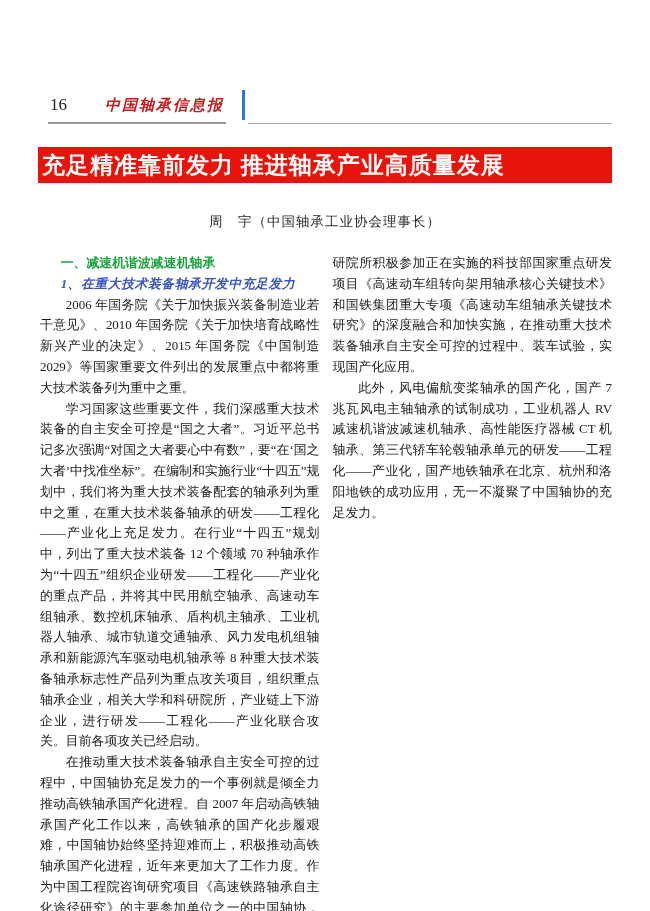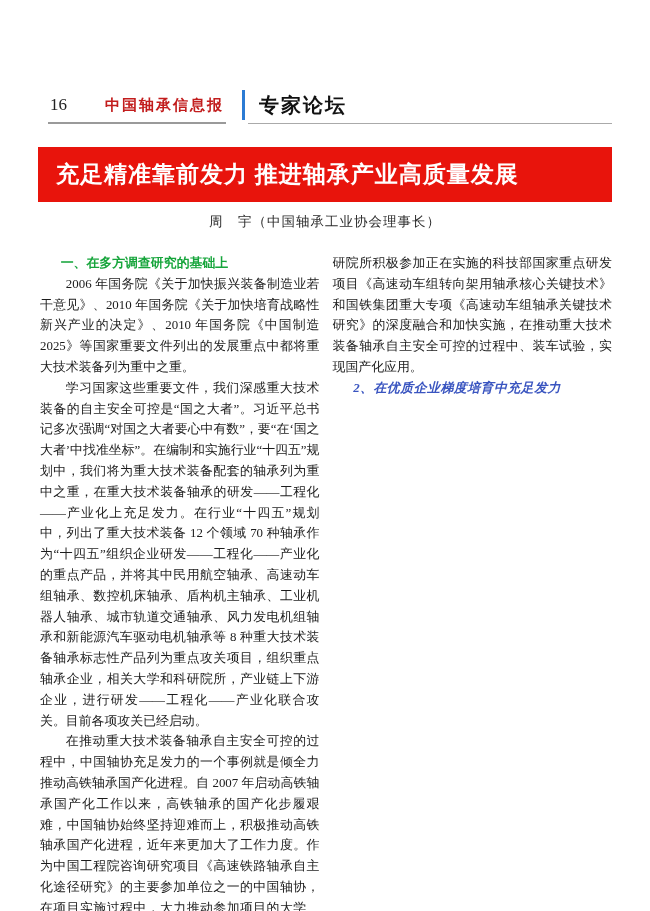--- a/index.html
+++ b/index.html
@@ -13,33 +13,33 @@
     margin-top:48px;
   }
   
   .hdr{
     position:absolute;left:38px;right:38px;top:40px;height:34px;
     display:flex;align-items:center;
   }
   .hdr .pagenum{font-size:17px;color:#222;margin-left:12px;}
   .hdr .masthead{
     margin-left:38px;
-    color:#c21d1d;font-weight:bold;
+    color:#c21d1d;font-weight:bold;font-style:italic;
     font-size:15px;letter-spacing:2px;
   }
   .hdr .vbar{width:3px;height:30px;background:#2b7bd4;margin:0 14px 0 18px;}
   .hdr .section{font-size:20px;font-weight:bold;color:#111;letter-spacing:2px;}
   .hdr-line-left{position:absolute;left:48px;top:74px;width:178px;height:2px;background:#9a9a9a;}
   .hdr-line-right{position:absolute;left:248px;right:38px;top:75px;height:1px;background:#aaaaaa;}
   
   .banner{
-    position:absolute;left:38px;right:38px;top:99px;height:55px;
+    position:absolute;left:38px;right:38px;top:99px;height:36px;
     background:#e8140c;
     display:flex;align-items:center;
-    padding-left:18px;box-sizing:border-box;
+    padding-left:4px;box-sizing:border-box;
   }
   .banner h1{
     margin:0;color:#ffffff;font-size:23px;font-weight:bold;letter-spacing:1px;
     font-family:"Liberation Serif","DejaVu Serif",serif;
   }
   
   .byline{
     position:absolute;left:0;right:0;top:165px;
     text-align:center;font-size:13.5px;color:#2b2b2b;letter-spacing:1px;
   }
@@ -57,37 +57,37 @@
 </style>
 </head>
 <body>
 
 <div class="page">
 
   <div class="hdr">
     <span class="pagenum">16</span>
     <span class="masthead">中国轴承信息报</span>
     <span class="vbar"></span>
-    <span class="section">专家论坛</span>
   </div>
   <div class="hdr-line-left"></div>
   <div class="hdr-line-right"></div>
 
   <div class="banner">
     <h1>充足精准靠前发力  推进轴承产业高质量发展</h1>
   </div>
 
   <div class="byline">周　宇（中国轴承工业协会理事长）</div>
 
   <div class="cols">
     <div class="col" id="col-left">
-        <p class="h-green">一、在多方调查研究的基础上</p>
-        <p class="p">2006 年国务院《关于加快振兴装备制造业若干意见》、2010 年国务院《关于加快培育战略性新兴产业的决定》、2010 年国务院《中国制造 2025》等国家重要文件列出的发展重点中都将重大技术装备列为重中之重。</p>
+        <p class="h-green">一、减速机谐波减速机轴承</p>
+        <p class="h-blue">1、在重大技术装备轴承开发中充足发力</p>
+        <p class="p">2006 年国务院《关于加快振兴装备制造业若干意见》、2010 年国务院《关于加快培育战略性新兴产业的决定》、2015 年国务院《中国制造 2029》等国家重要文件列出的发展重点中都将重大技术装备列为重中之重。</p>
         <p class="p">学习国家这些重要文件，我们深感重大技术装备的自主安全可控是“国之大者”。习近平总书记多次强调“对国之大者要心中有数”，要“在‘国之大者’中找准坐标”。在编制和实施行业“十四五”规划中，我们将为重大技术装备配套的轴承列为重中之重，在重大技术装备轴承的研发——工程化——产业化上充足发力。在行业“十四五”规划中，列出了重大技术装备 12 个领域 70 种轴承作为“十四五”组织企业研发——工程化——产业化的重点产品，并将其中民用航空轴承、高速动车组轴承、数控机床轴承、盾构机主轴承、工业机器人轴承、城市轨道交通轴承、风力发电机组轴承和新能源汽车驱动电机轴承等 8 种重大技术装备轴承标志性产品列为重点攻关项目，组织重点轴承企业，相关大学和科研院所，产业链上下游企业，进行研发——工程化——产业化联合攻关。目前各项攻关已经启动。</p>
         <p class="p">在推动重大技术装备轴承自主安全可控的过程中，中国轴协充足发力的一个事例就是倾全力推动高铁轴承国产化进程。自 2007 年启动高铁轴承国产化工作以来，高铁轴承的国产化步履艰难，中国轴协始终坚持迎难而上，积极推动高铁轴承国产化进程，近年来更加大了工作力度。作为中国工程院咨询研究项目《高速铁路轴承自主化途径研究》的主要参加单位之一的中国轴协，在项目实施过程中，大力推动参加项目的大学、科研院所和企业，对自 2007 年以来，国家发改委、科技部、工信部、财政部和国铁集团组织实施的 13 项政策支持项目的研发、工程化的碎片化成果进行系统集成，充分运用。同时，在多方调查研究的基础上，通过工信部向关注高铁轴承国产化工作的国家领导人提出建立高铁轴承自主化的激励、约束和风险化解机制的积极建议。现在，我们正倾全力推动企业、科</p>
       </div>
     <div class="col" id="col-right">
         <p class="p-cont">研院所积极参加正在实施的科技部国家重点研发项目《高速动车组转向架用轴承核心关键技术》和国铁集团重大专项《高速动车组轴承关键技术研究》的深度融合和加快实施，在推动重大技术装备轴承自主安全可控的过程中、装车试验，实现国产化应用。</p>
-        <p class="h-blue">2、在优质企业梯度培育中充足发力</p>
+        <p class="p">此外，风电偏航变桨轴承的国产化，国产 7 兆瓦风电主轴轴承的试制成功，工业机器人 RV 减速机谐波减速机轴承、高性能医疗器械 CT 机轴承、第三代轿车轮毂轴承单元的研发——工程化——产业化，国产地铁轴承在北京、杭州和洛阳地铁的成功应用，无一不凝聚了中国轴协的充足发力。</p>
       </div>
   </div>
 
 </div>
 
 </body></html>

